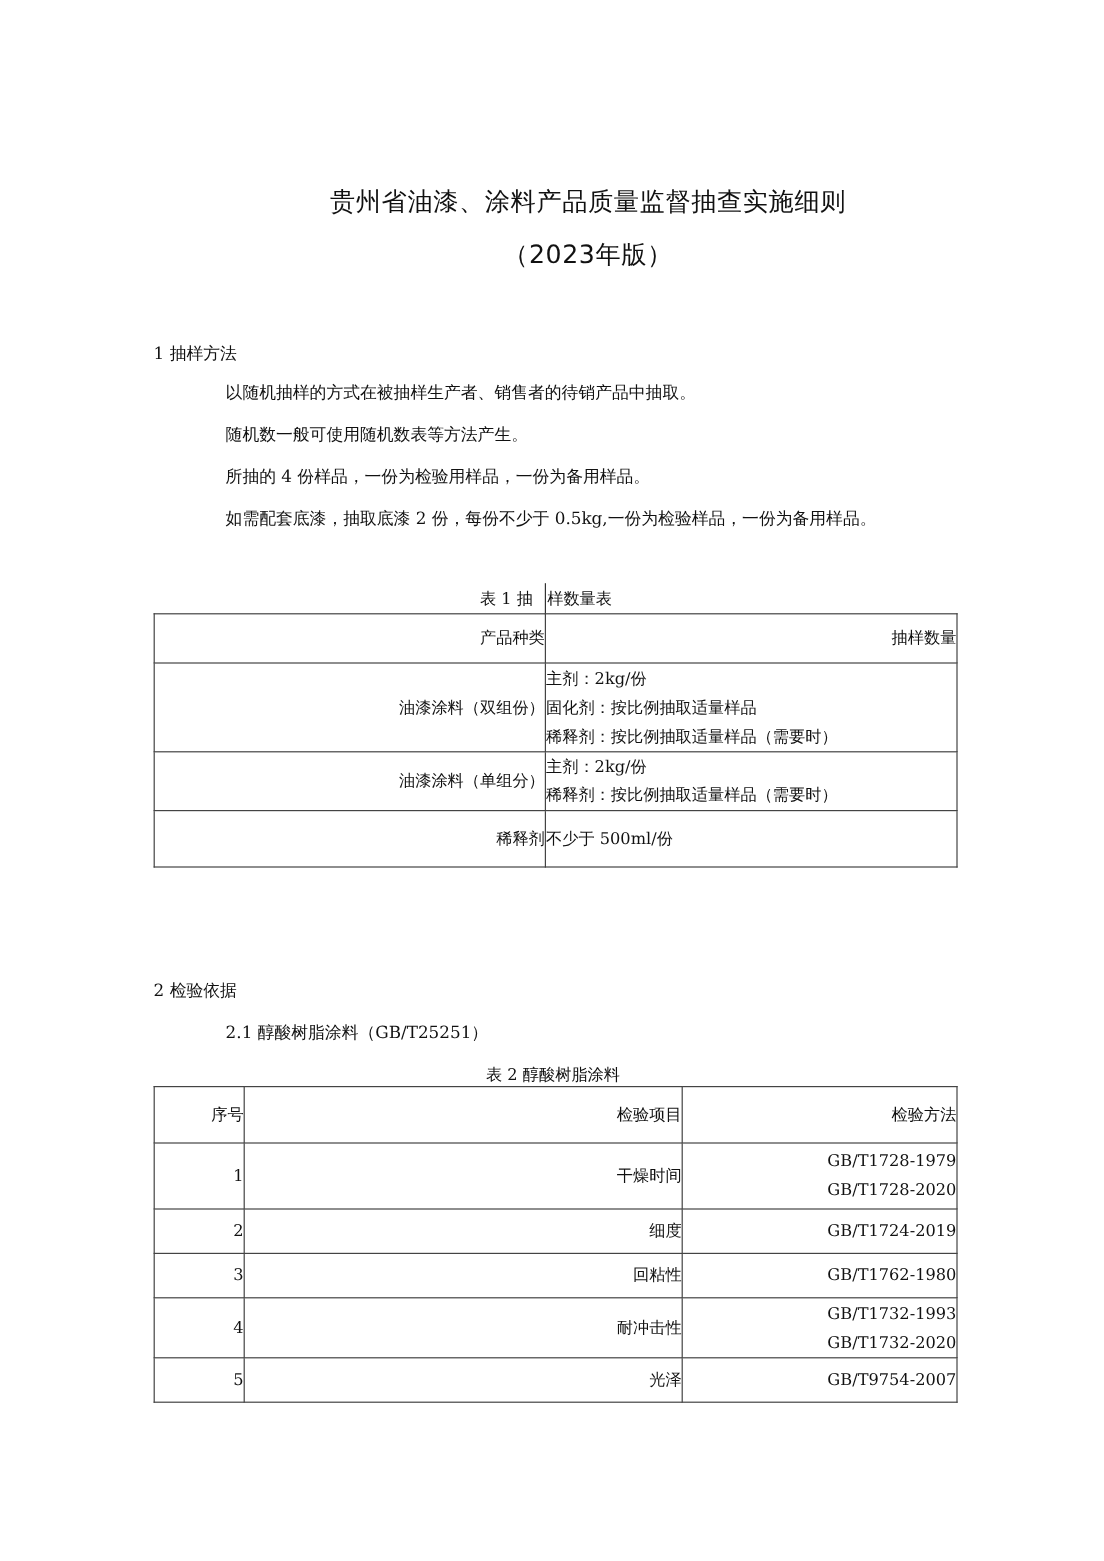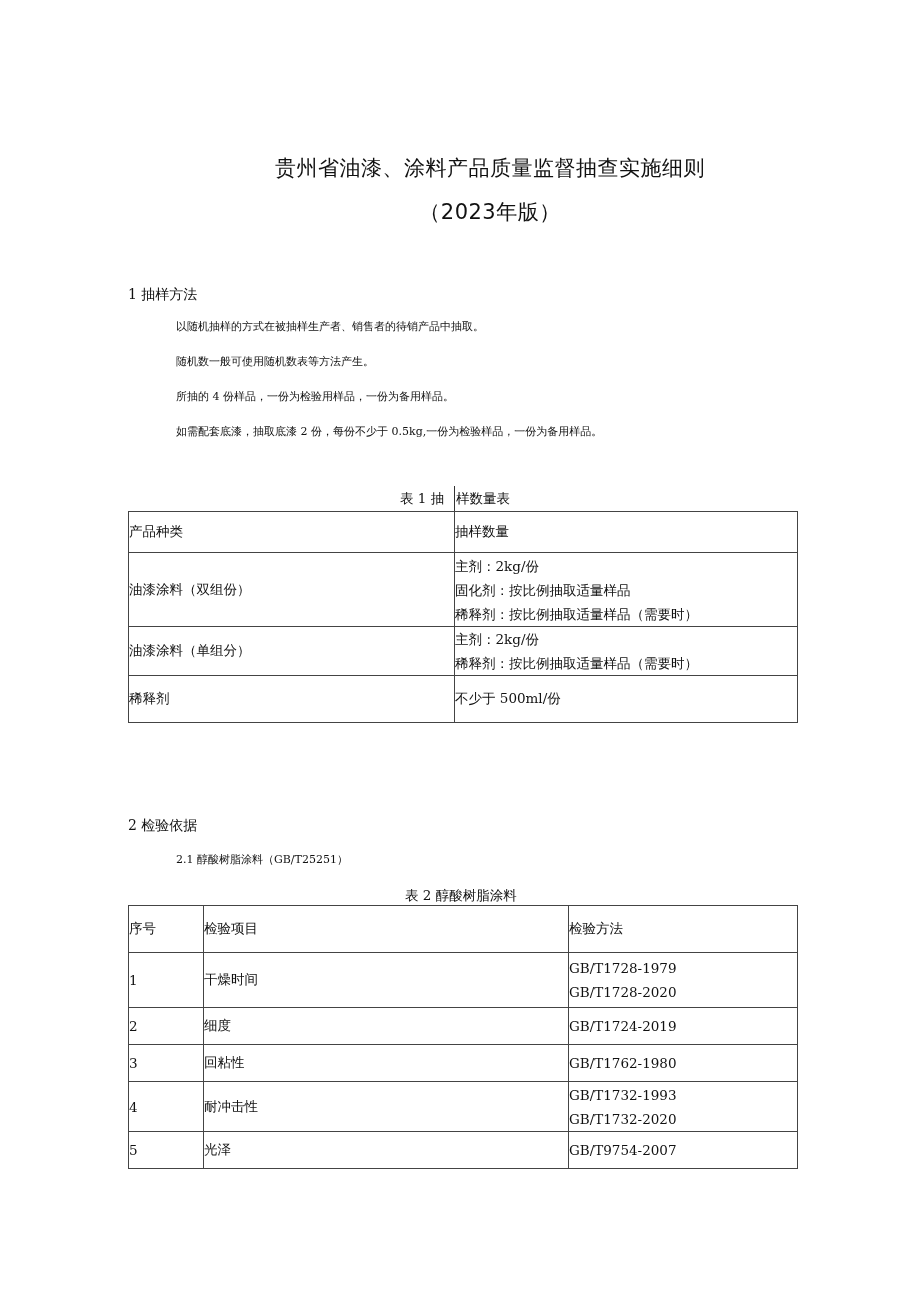--- a/index.html
+++ b/index.html
@@ -2,25 +2,25 @@
 <html><head>
 <meta charset="utf-8">
 <style>
   html, body { margin: 0; padding: 0; background: #ffffff; }
   body { width: 920px; height: 1301px; position: relative; overflow: hidden;
          font-family: "DejaVu Serif", "Liberation Serif", serif; color: #111; }
   .abs { position: absolute; }
   .title { left: 0; width: 920px; text-align: center; font-family: "DejaVu Sans", "Liberation Sans", sans-serif;
            font-size: 21px; color: #111; letter-spacing: 0.5px; padding-left: 30px; }
   .h1 { font-size: 14px; left: 128px; }
-  .para { font-size: 11px; left: 176px; }
+  .para { font-size: 14px; left: 188px; }
   .caption { font-size: 13.5px; }
   table.doc { position: absolute; border-collapse: collapse; font-size: 13.5px; table-layout: fixed; }
   table.doc td { border: 1px solid #444; padding: 0; vertical-align: middle; }
-  td.c { text-align: left; }
+  td.c { text-align: right; }
   td.l { text-align: left; padding-left: 1px; }
   .line { display: block; line-height: 24px; }
   .vline { position: absolute; width: 1px; background: #333; }
 </style>
 </head>
 <body>
 
 <div class="abs title" style="top:154px;">贵州省油漆、涂料产品质量监督抽查实施细则</div>
 <div class="abs title" style="top:198px;">（2023年版）</div>
 

